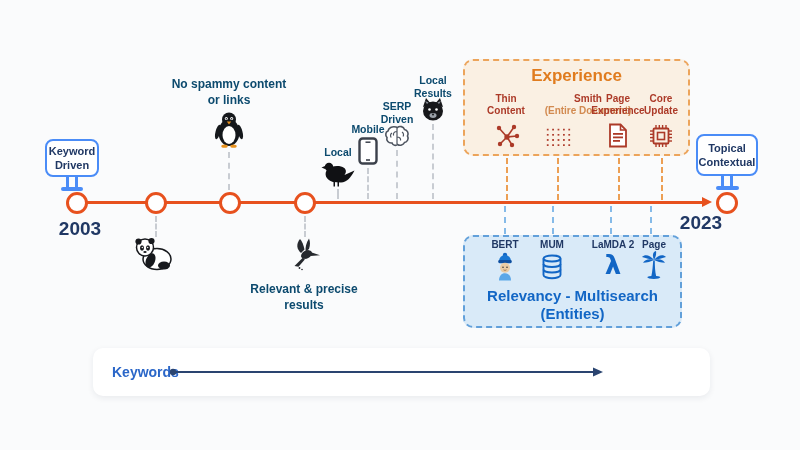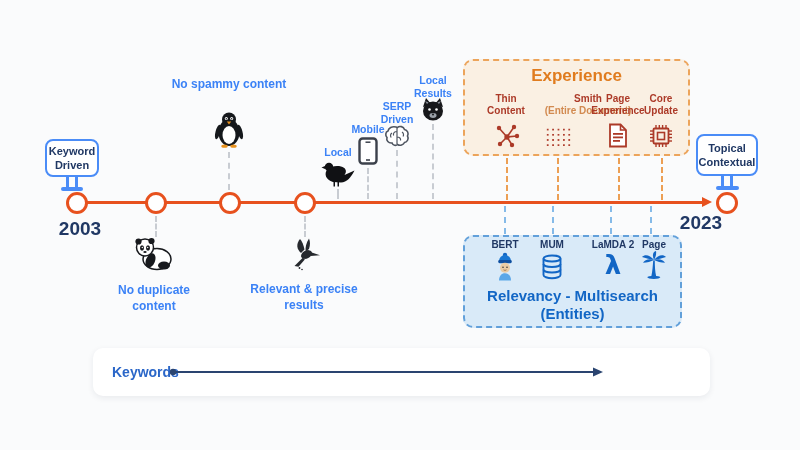--- a/index.html
+++ b/index.html
@@ -18,21 +18,21 @@
            text-align:center;font-size:11px;font-weight:600;line-height:1.3;color:#203864;
            display:flex;flex-direction:column;justify-content:center;}
   .m-leg{position:absolute;width:3px;height:10px;background:#4A8CF7;}
   .m-base{position:absolute;height:3.5px;background:#4A8CF7;border-radius:2px;}
   
   .dash{position:absolute;width:0;border-left:2px dashed #C8CCD2;}
   .dash.orange{border-left-color:#EC9F54;}
   .dash.blue{border-left-color:#85BAE8;}
   
   .evt{position:absolute;width:150px;text-align:center;font-size:12px;font-weight:600;line-height:1.3;
-       color:#3b82f6;transform:translateX(-50%);}
+       color:#0c4a6e;transform:translateX(-50%);}
   .evt.small{font-size:10.5px;font-weight:700;line-height:1.25;width:70px;}
   
   .exp-box{position:absolute;left:463px;top:59px;width:227px;height:97px;box-sizing:border-box;
            background:#FAF0E3;border:2px dashed #ECA45B;border-radius:10px;}
   .exp-title{position:absolute;left:463px;top:66px;width:227px;text-align:center;
              font-size:17px;font-weight:700;color:#E07C1F;}
   .exp-lbl{position:absolute;text-align:center;font-size:10px;font-weight:700;line-height:1.2;color:#AC3A28;transform:translateX(-50%);}
   .exp-lbl .sub{font-size:10px;color:#D28A50;}
   .dots-grid{position:absolute;width:27px;height:21px;
              background-image:radial-gradient(#B04030 1.1px,transparent 1.3px);
@@ -77,20 +77,21 @@
   <div class="monitor" style="left:696px;top:134px;width:62px;height:42px;">
     <div>Topical</div>
     <div>Contextual</div>
   </div>
   <div class="m-leg" style="left:721px;top:176px;"></div>
   <div class="m-leg" style="left:730px;top:176px;"></div>
   <div class="m-base" style="left:716px;top:186px;width:23px;"></div>
 
   <div class="evt" style="left:229px;top:77px;">
     <div>No spammy content</div>
+    <div>or links</div>
   </div>
   <svg class="abs" style="left:214px;top:111px;" width="30" height="37" viewBox="0 0 30 37">
     <ellipse cx="15" cy="21.5" rx="10.5" ry="13.5" fill="#15181c"></ellipse>
     <ellipse cx="3.9" cy="21" rx="2.4" ry="7.5" fill="#15181c" transform="rotate(14 3.9 21)"></ellipse>
     <ellipse cx="26.1" cy="21" rx="2.4" ry="7.5" fill="#15181c" transform="rotate(-14 26.1 21)"></ellipse>
     <circle cx="15" cy="8.5" r="7" fill="#15181c"></circle>
     <ellipse cx="15" cy="24" rx="6.5" ry="9" fill="#fff"></ellipse>
     <circle cx="12.3" cy="7.5" r="1.5" fill="#fff"></circle>
       <circle cx="17.7" cy="7.5" r="1.5" fill="#fff"></circle>
     <circle cx="12.3" cy="7.7" r="0.7" fill="#15181c"></circle>
@@ -108,24 +109,20 @@
     <ellipse cx="16.5" cy="23.5" rx="4.5" ry="7.5" fill="#17191d" transform="rotate(22 16.5 23.5)"></ellipse>
     <circle cx="11" cy="10.5" r="8.5" fill="#fff" stroke="#17191d" stroke-width="1.5"></circle>
     <circle cx="4.5" cy="4.5" r="3.1" fill="#17191d"></circle>
     <circle cx="17.5" cy="4" r="3.1" fill="#17191d"></circle>
     <ellipse cx="8" cy="11" rx="2" ry="2.7" fill="#17191d"></ellipse>
     <ellipse cx="14" cy="11" rx="2" ry="2.7" fill="#17191d"></ellipse>
     <circle cx="8.3" cy="10.5" r="0.7" fill="#fff"></circle>
       <circle cx="13.7" cy="10.5" r="0.7" fill="#fff"></circle>
     <ellipse cx="11" cy="15" rx="1.7" ry="1.1" fill="#17191d"></ellipse>
   </svg>
-  <div class="evt" style="left:154px;top:283px;">
-    <div>No duplicate</div>
-    <div>content</div>
-  </div>
 
   <div class="dash" style="left:304px;top:216px;height:21px;"></div>
   <svg class="abs" style="left:287px;top:237px;" width="34" height="34" viewBox="0 0 34 34">
     <g fill="#26292e">
       <path d="M13 2 C9 7 9.5 12 14 16 L17.5 12.5 C16.5 8 15 4 13 2 Z"></path>
       <path d="M22 1.5 C19 6 18 11 18.8 14.5 L22 12 C23.4 8 23.2 4.5 22 1.5 Z"></path>
       <ellipse cx="19.5" cy="17.5" rx="5.8" ry="3.9" transform="rotate(-28 19.5 17.5)"></ellipse>
       <path d="M24 15.2 L33 18.2 L23.6 19 Z"></path>
       <path d="M16 20.5 L7.5 29 L11.5 29.8 L17.8 22.6 Z"></path>
       <circle cx="12.5" cy="31" r="0.9"></circle>

